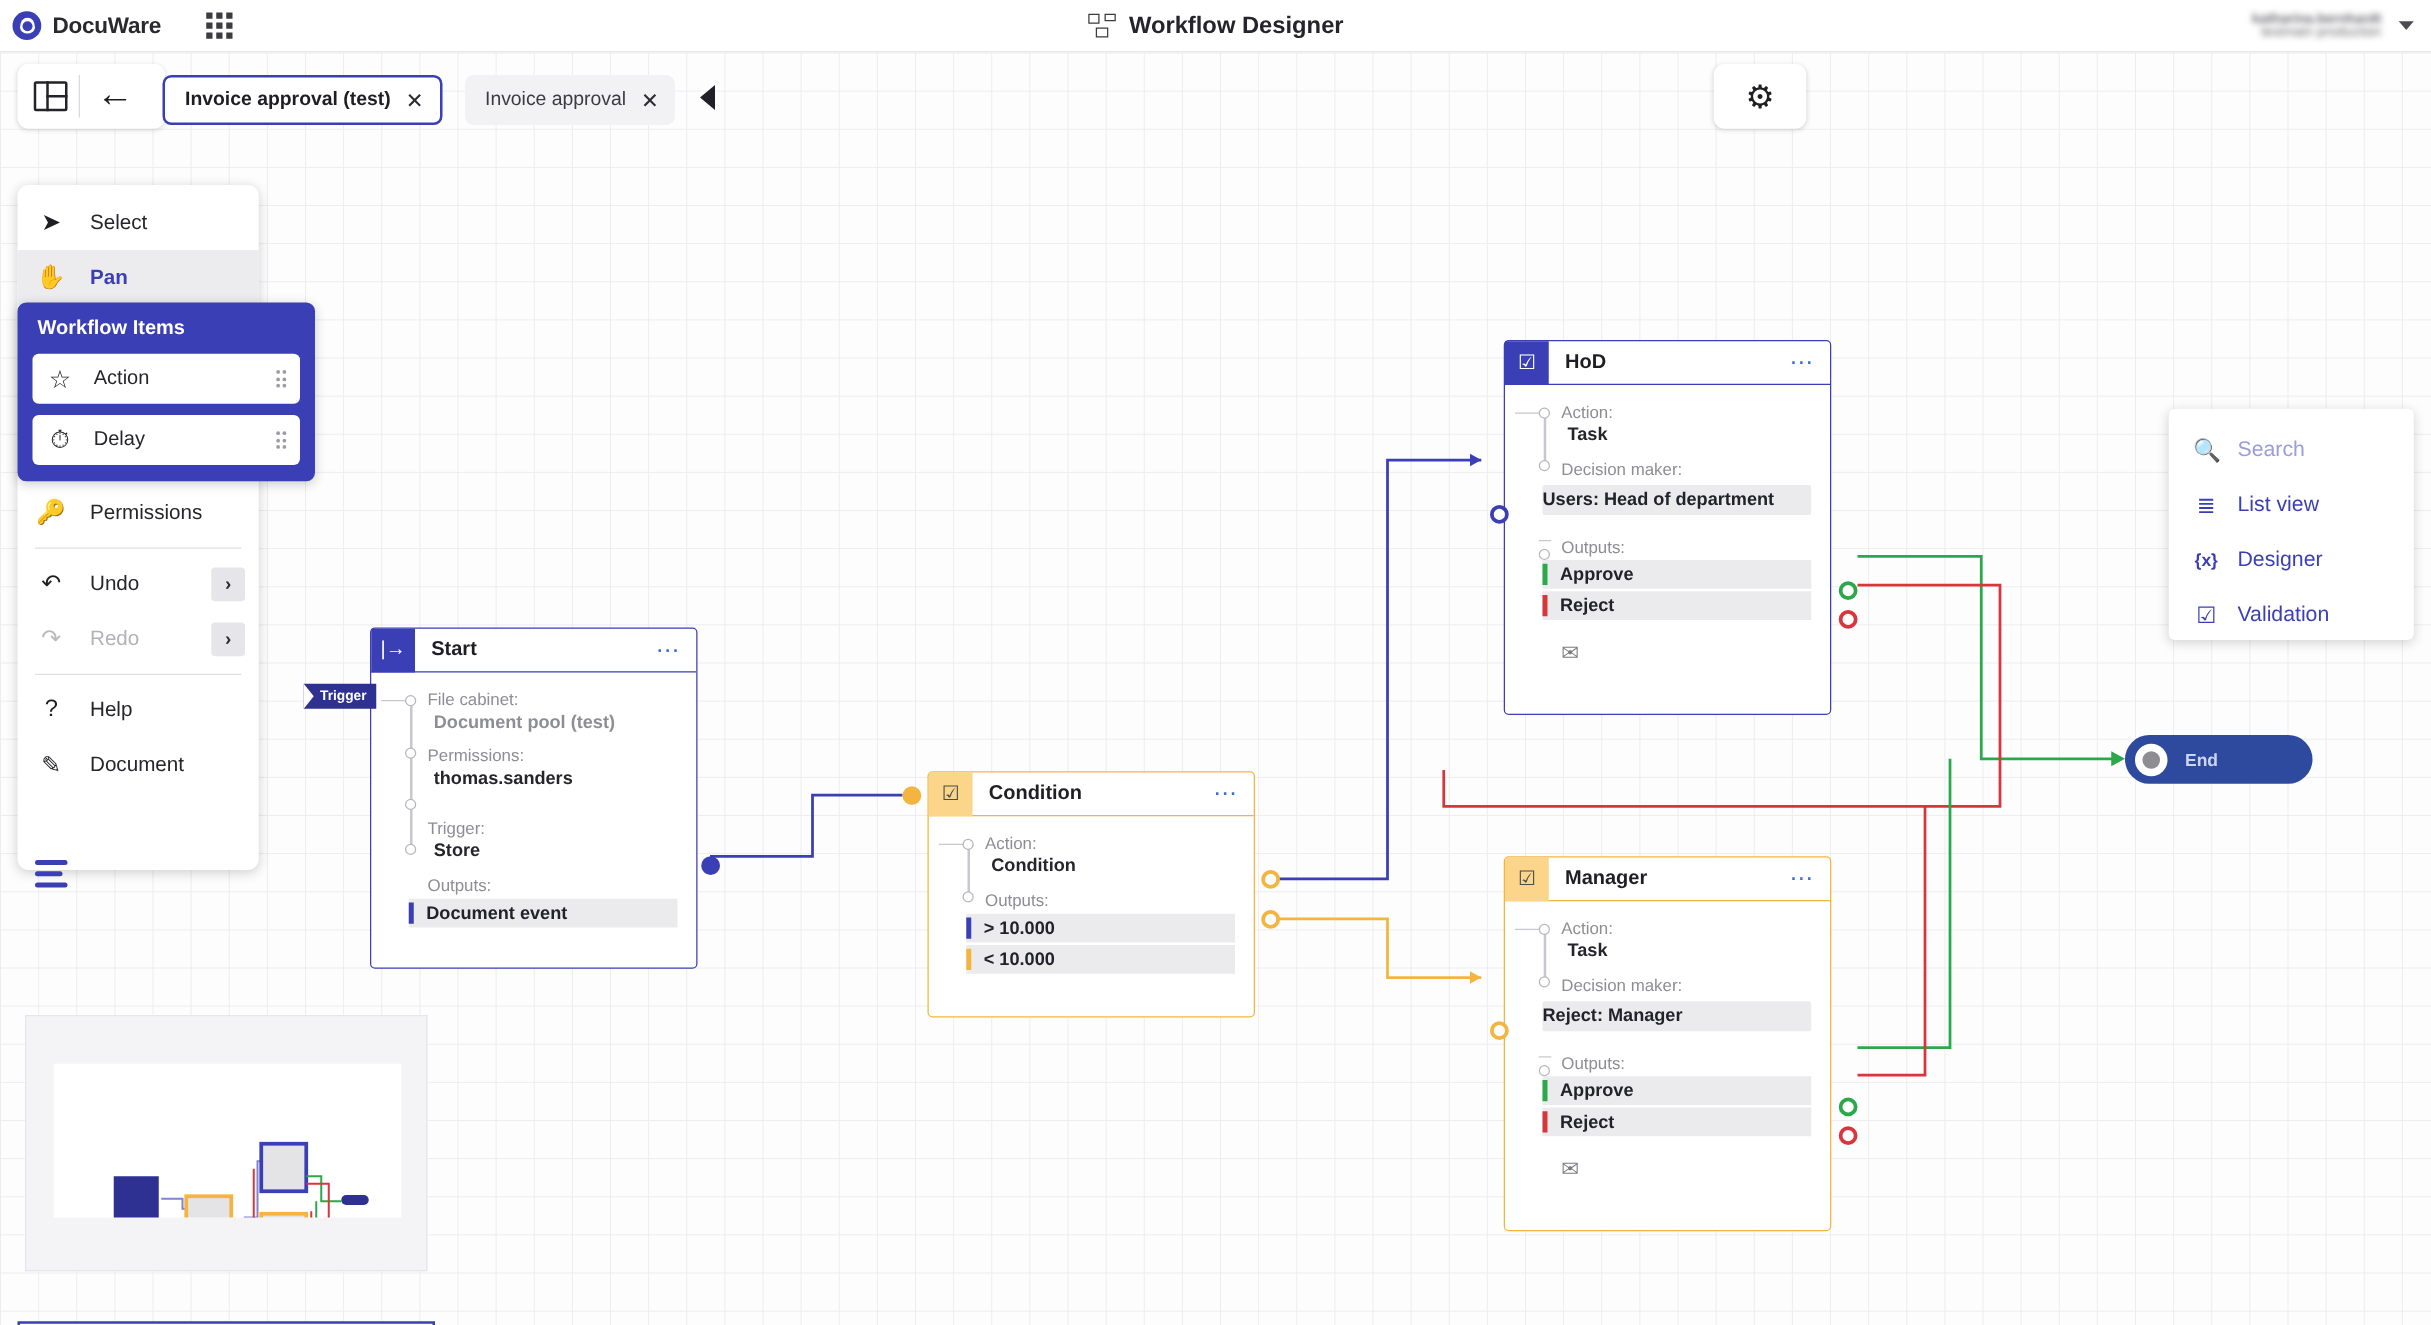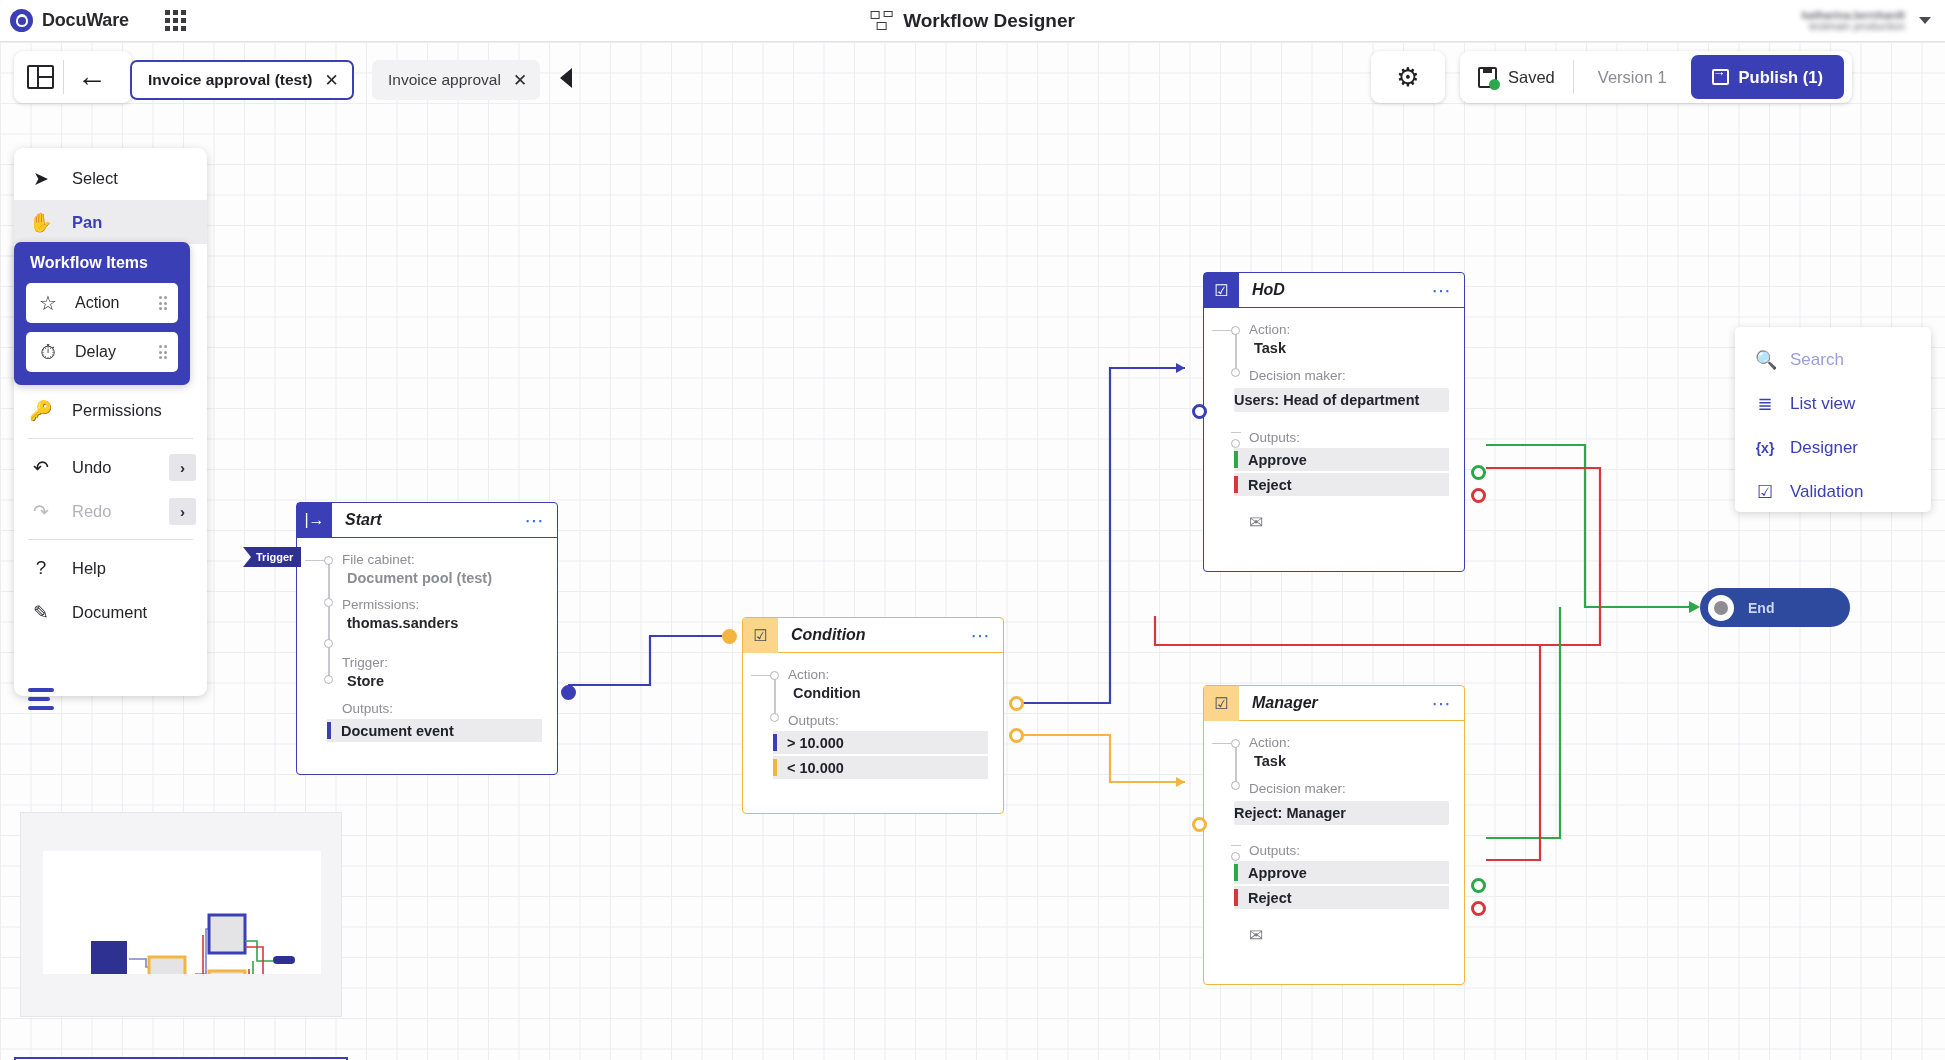--- a/index.html
+++ b/index.html
@@ -117,21 +117,21 @@
   .mi.sel .ic { color:#3a3fb5;}
   .mi.dis { color:#b2b2ba; }
   .mi.dis .ic { color:#b9b9c0;}
   .mi .arrowbox { position:absolute; right:11px; width:27px;height:27px;background:#e6e6ea;
                   border-radius:3px; display:flex;align-items:center;justify-content:center;
                   font-size:15px;color:#2a2a30;font-weight:bold;}
   .mi.dis .arrowbox { color:#2a2a30; }
   .mdiv { height:1px; background:#e0e0e4; margin:6px 14px;}
 
   
-  #wfitems { position:absolute; left:14px; top:242px; width:176px;
+  #wfitems { position:absolute; left:14px; top:242px; width:238px;
              background:#3a3fb5; border-radius:7px; padding:9px 12px 13px; z-index:55;
              box-shadow:0 2px 9px rgba(0,0,0,.2);}
   .wftitle { color:#fff; font-size:16px; font-weight:bold; margin:3px 0 11px 4px;}
   .wfcard { background:#fff; border-radius:5px; height:40px; margin-bottom:9px;
             display:flex; align-items:center; gap:16px; padding:0 11px; cursor:grab;}
   .wfcard:last-child{margin-bottom:0;}
   .wfcard .ic { font-size:20px; color:#1e1e23; width:22px; text-align:center;}
   .wfcard .lb { font-size:16px; color:#25252b;}
   .dots6 { margin-left:auto; display:grid; grid-template-columns:repeat(2,3px);
            grid-template-rows:repeat(3,3px); gap:2.4px;}
@@ -156,21 +156,21 @@
   .rmi { display:flex; align-items:center; gap:15px; height:44px; padding:0 20px;
          font-size:17px; color:#3a3fb5; cursor:pointer;}
   .rmi.ph { color:#9a9dd8; }
   .rmi .ic { width:20px;text-align:center;font-size:18px;}
 
   
   .node { position:absolute; background:#fff; border-radius:4px; z-index:20; }
   .node .hd { height:35px; display:flex; align-items:center; position:relative; }
   .node .hd .sq { width:35px;height:35px;display:flex;align-items:center;justify-content:center;
                   color:#fff;font-size:16px;}
-  .node .hd .ttl { font-size:16px; font-weight:bold; color:#1e1e24; margin-left:13px;font-style:italic;}
+  .node .hd .ttl { font-size:16px; font-weight:bold; color:#1e1e24; margin-left:13px;}
   .node .hd .dd { position:absolute; right:12px; color:#3a6fd8; font-size:19px; letter-spacing:1.5px;
                   line-height:1; cursor:pointer;}
   .node .bd { padding:13px 0 14px 0; position:relative;}
   .node .lbl { font-size:13.5px; color:#8d8d95; padding-left:45px; line-height:17px;}
   .node .val { font-size:14.5px; font-weight:bold; color:#25252b; padding-left:50px; line-height:20px;}
   .node .pill { margin:4px 15px 0 30px; background:#ebebee; border-radius:2px;
                 font-size:14.5px; font-weight:bold; color:#22222a; padding:4px 0 4px 0;}
   .outrow { display:flex; align-items:center; margin:2px 15px 0 30px; background:#ebebee;
             font-size:14.5px; font-weight:bold; color:#22222a; padding:3px 0 3px 0;}
   .outrow .bar { width:4px; height:17px; margin-right:10px; flex:none;}
@@ -482,32 +482,20 @@
   <div class="tab idle">
     <span>Invoice approval</span>
     <span class="x">✕</span>
   </div>
   <div class="tabcollapse"></div>
 
   <div class="gearbtn">
     <span class="gear">⚙</span>
   </div>
 
-  <div class="rightgrp">
-    <div class="saved">
-      <span class="savedico"></span>
-      <span>Saved</span>
-    </div>
-    <div class="vsep2"></div>
-    <div class="ver">Version 1</div>
-    <button class="publish">
-      <span class="pubico"></span>
-      <span>Publish (1)</span>
-    </button>
-  </div>
 </div>
 
 <div id="leftmenu">
   <div class="mi">
     <span class="ic">➤</span>
     <span>Select</span>
   </div>
   <div class="mi sel">
     <span class="ic">✋</span>
     <span>Pan</span>

